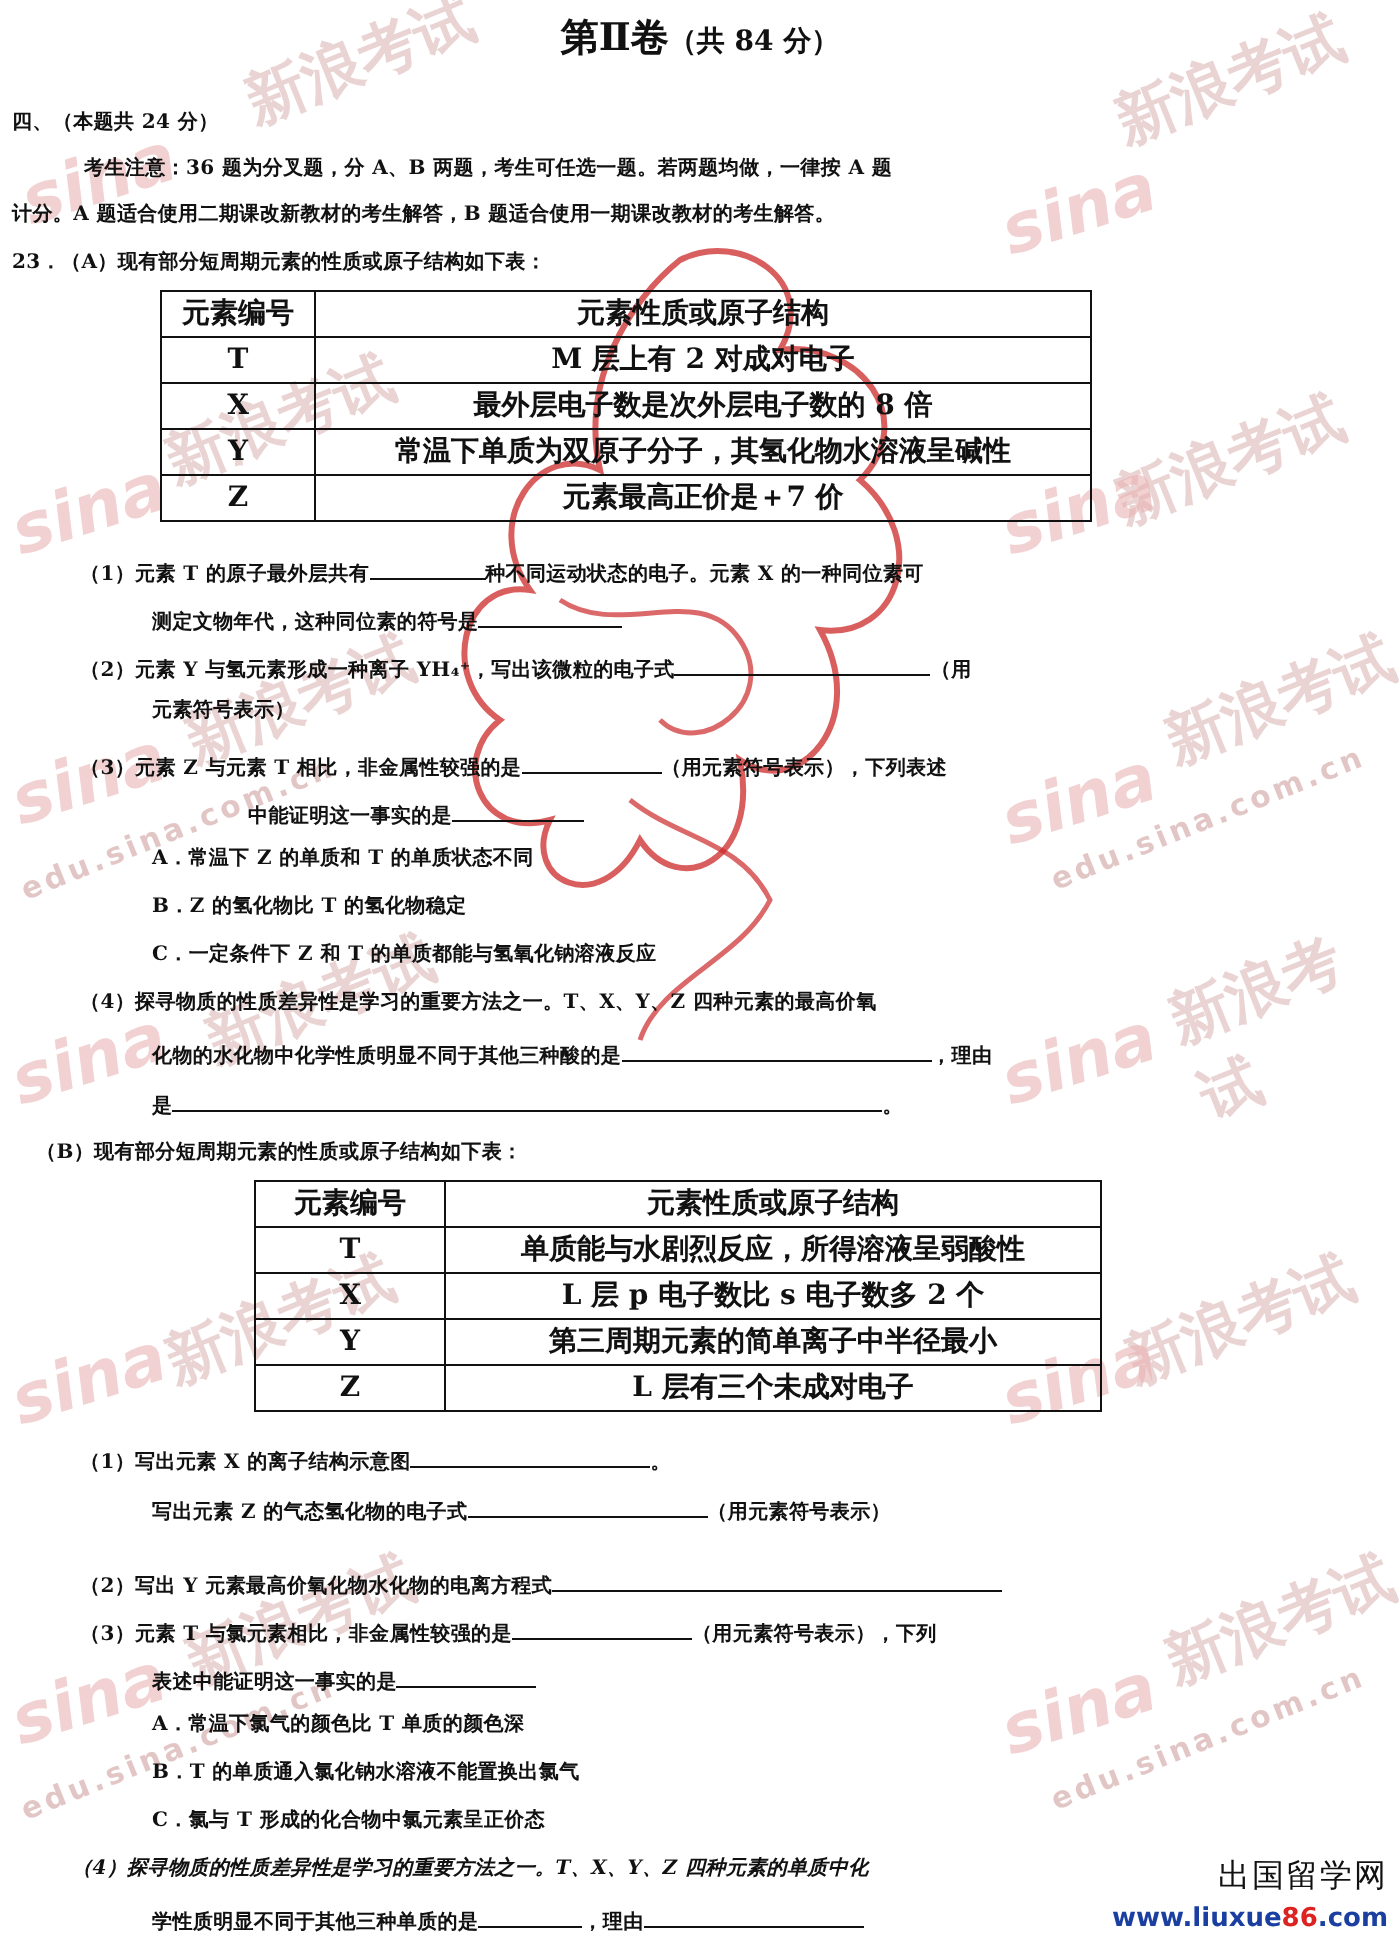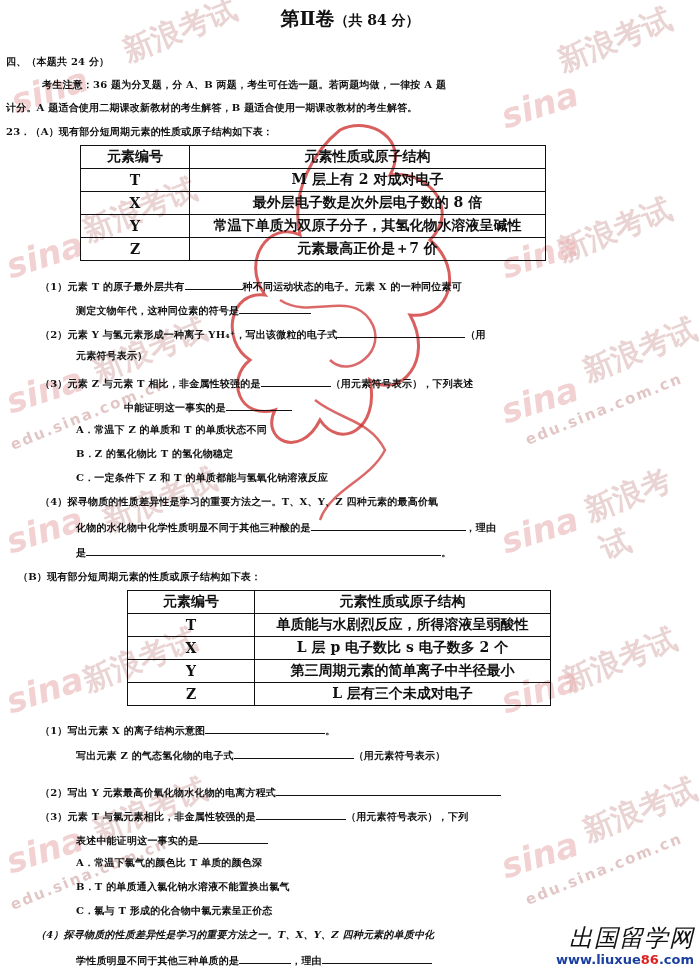--- a/index.html
+++ b/index.html
@@ -4,29 +4,29 @@
 <style>
   html, body { margin:0; padding:0; }
   body { width:700px; height:969px; background:#ffffff; position:relative; overflow:hidden;
          font-family:"DejaVu Serif","Liberation Serif",serif; color:#111; }
   .page { position:absolute; left:0; top:0; width:700px; height:969px; }
   .line { position:absolute; font-size:10px; font-weight:bold; white-space:nowrap; line-height:20px; letter-spacing:0.2px; }
   .title { position:absolute; top:6px; left:0; width:700px; text-align:center; font-size:19px; font-weight:bold; }
   .title small { font-size:14px; }
   .blank { display:inline-block; border-bottom:1.3px solid #111; height:14px; vertical-align:baseline; }
   table.elt { position:absolute; border-collapse:collapse; font-size:14px; font-weight:bold; }
-  table.elt td { border:1.5px solid #111; text-align:center; height:22px; padding:0 20px; }
+  table.elt td { border:1.5px solid #111; text-align:center; height:22px; padding:0 4px; }
   table.elt td.code { width:68px; }
   .wm { position:absolute; color:#e8a9a9; font-family:"DejaVu Sans",sans-serif; font-weight:bold; opacity:0.55; transform:rotate(-22deg); pointer-events:none; }
   .wm.cn { font-size:30px; color:#d9b0b0; }
   .wm.url { font-size:15px; color:#c99; letter-spacing:2px; }
   .sinalogo { position:absolute; font-family:"DejaVu Sans",sans-serif; font-weight:bold; font-style:italic; font-size:34px; color:#e9b3b3; opacity:0.6; transform:rotate(-18deg); pointer-events:none; }
   .scribble { position:absolute; left:220px; top:120px; pointer-events:none; }
   .corner { position:absolute; right:6px; bottom:2px; text-align:right; }
-  .corner .cn { font-family:"DejaVu Sans",sans-serif; font-size:24px; color:#111; font-weight:normal; letter-spacing:1px; line-height:28px;font-style:italic; }
+  .corner .cn { font-family:"DejaVu Sans",sans-serif; font-size:16px; color:#111; font-weight:normal; letter-spacing:1px; line-height:28px; }
   .corner .url { font-family:"DejaVu Sans",sans-serif; font-size:13px; color:#1a3fa0; font-weight:bold;margin-left:28px; }
   .corner .url .hl { color:#d22; }
 </style>
 </head>
 <body>
 
 <div class="page">
 
   <div class="wm cn" style="left:120px;top:10px;">新浪考试</div>
   <div class="wm cn" style="left:555px;top:20px;">新浪考试</div>

